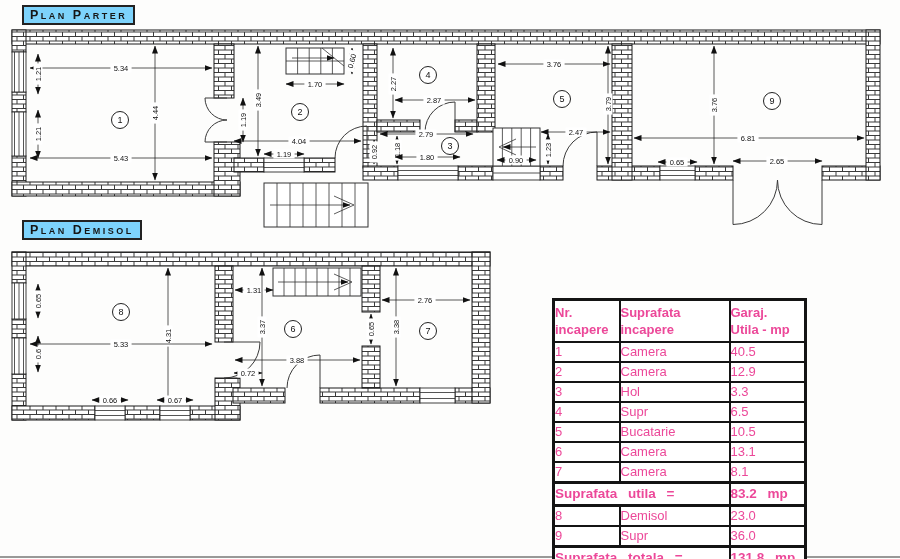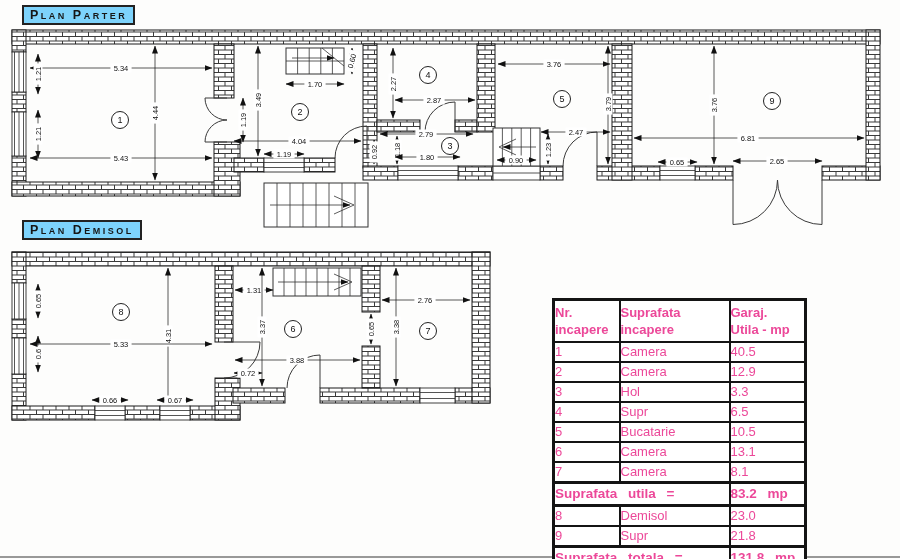--- a/index.html
+++ b/index.html
@@ -454,20 +454,20 @@
         <td>83.2 mp</td>
       </tr>
       <tr>
         <td>8</td>
         <td>Demisol</td>
         <td>23.0</td>
       </tr>
       <tr>
         <td>9</td>
         <td>Supr</td>
-        <td>21.8</td>
+        <td>36.0</td>
       </tr>
       <tr class="sum">
         <td colspan="2">Suprafata totala =</td>
         <td>131.8 mp</td>
       </tr>
     </tbody>
 </table>
 
 </body></html>

